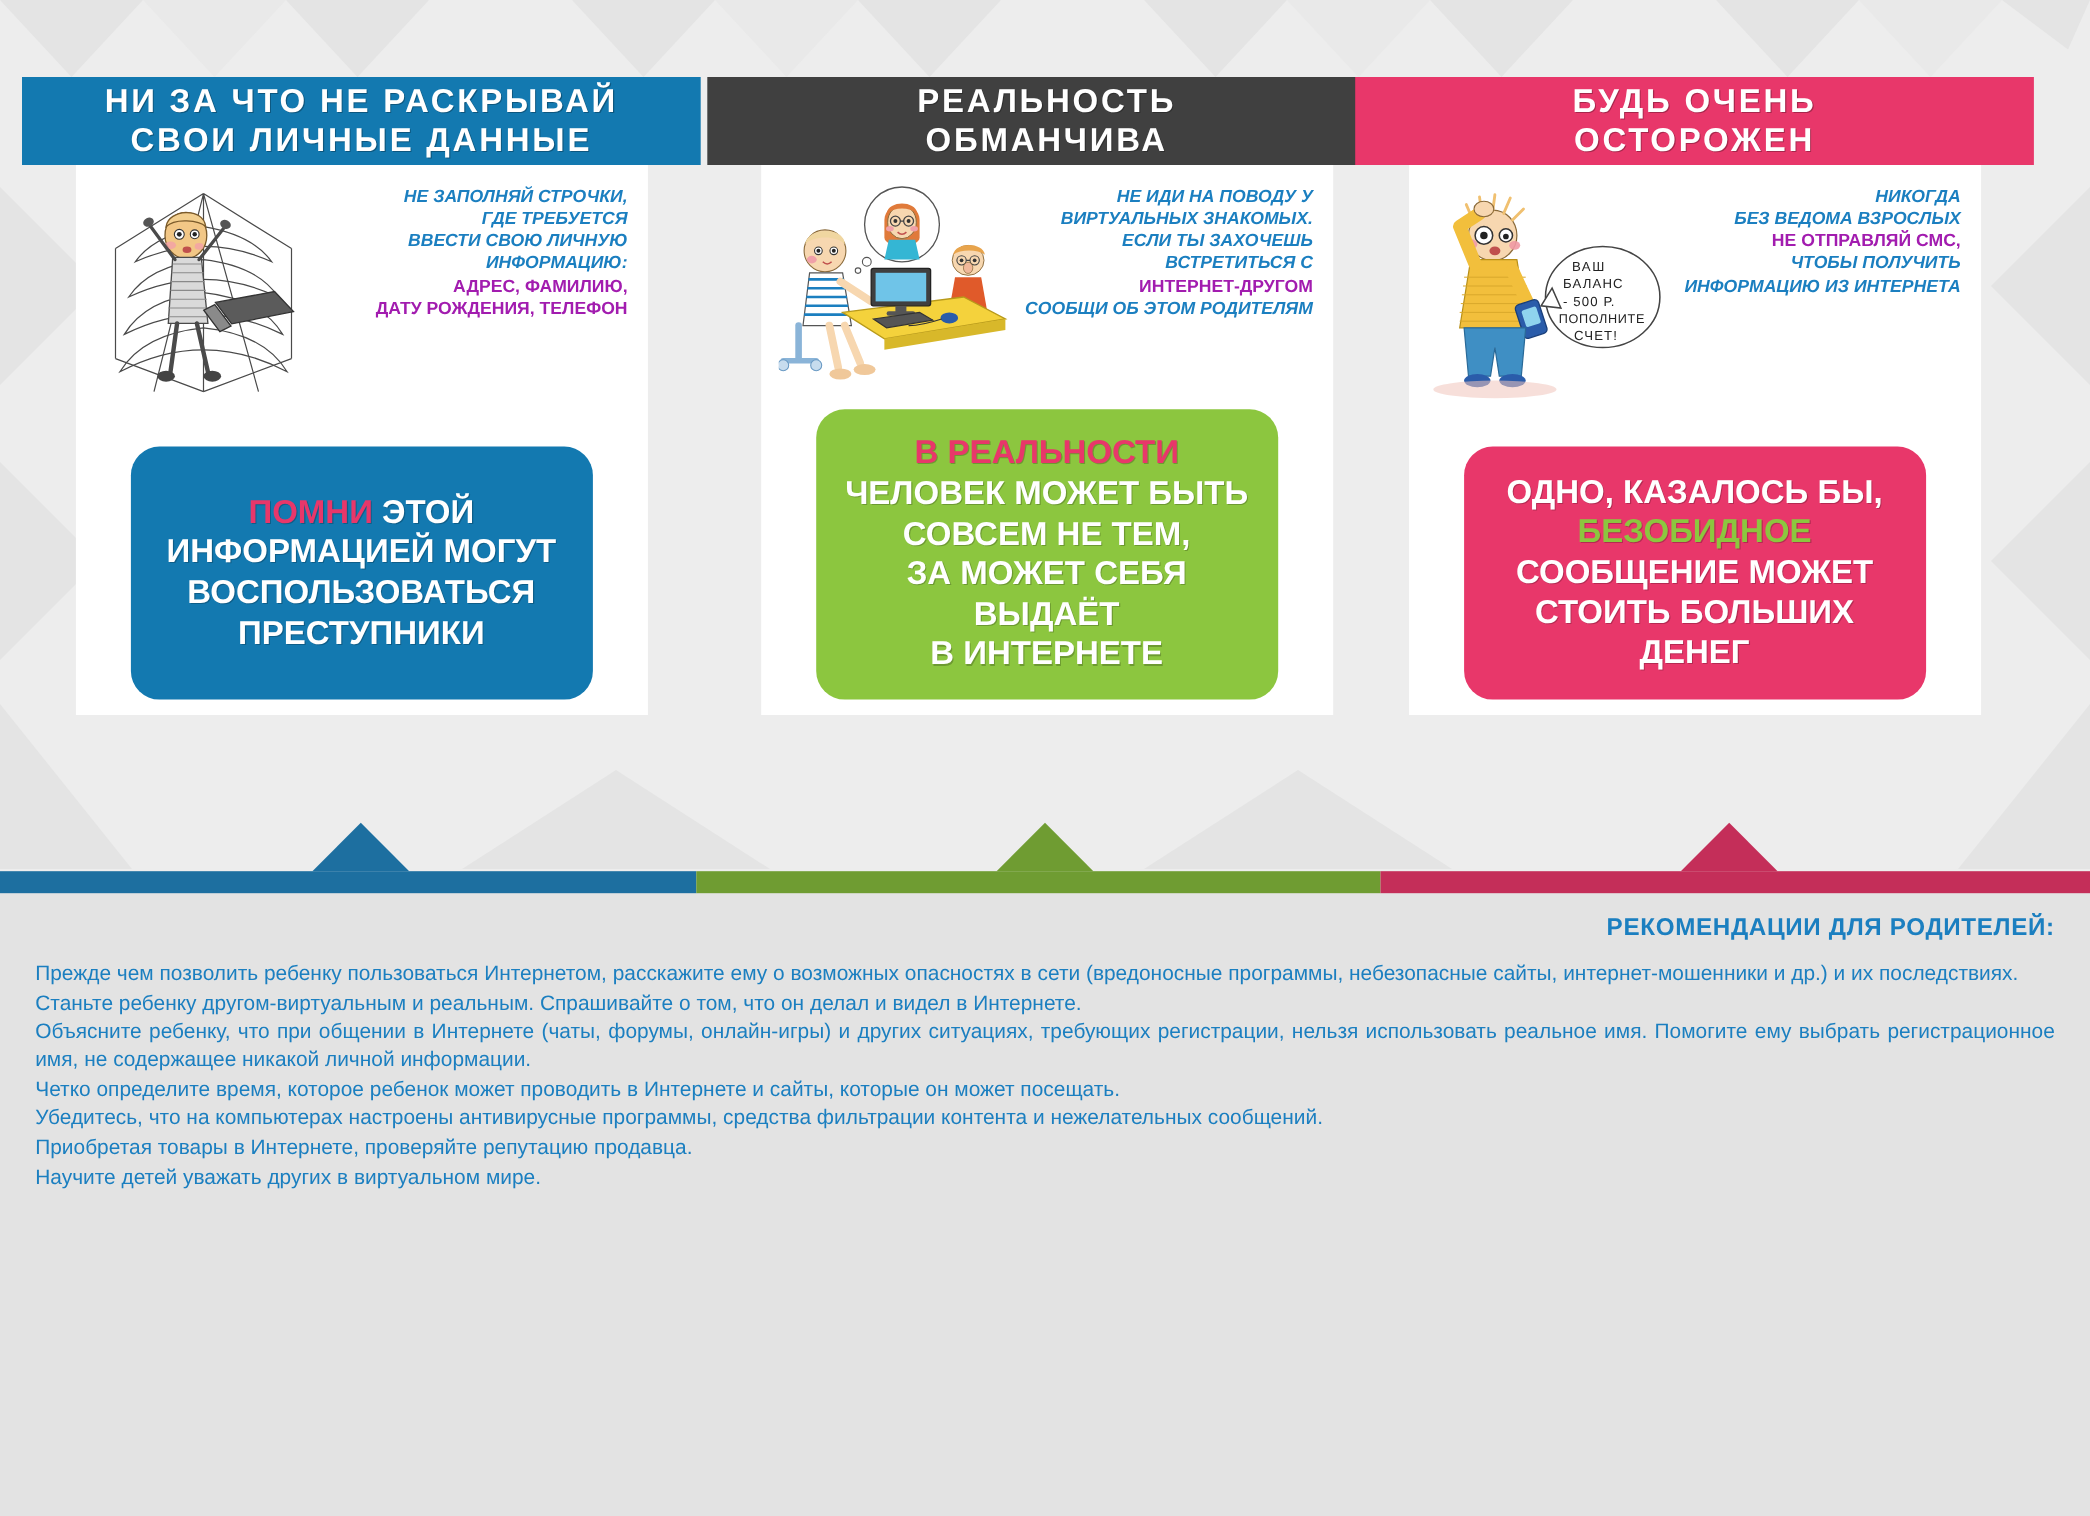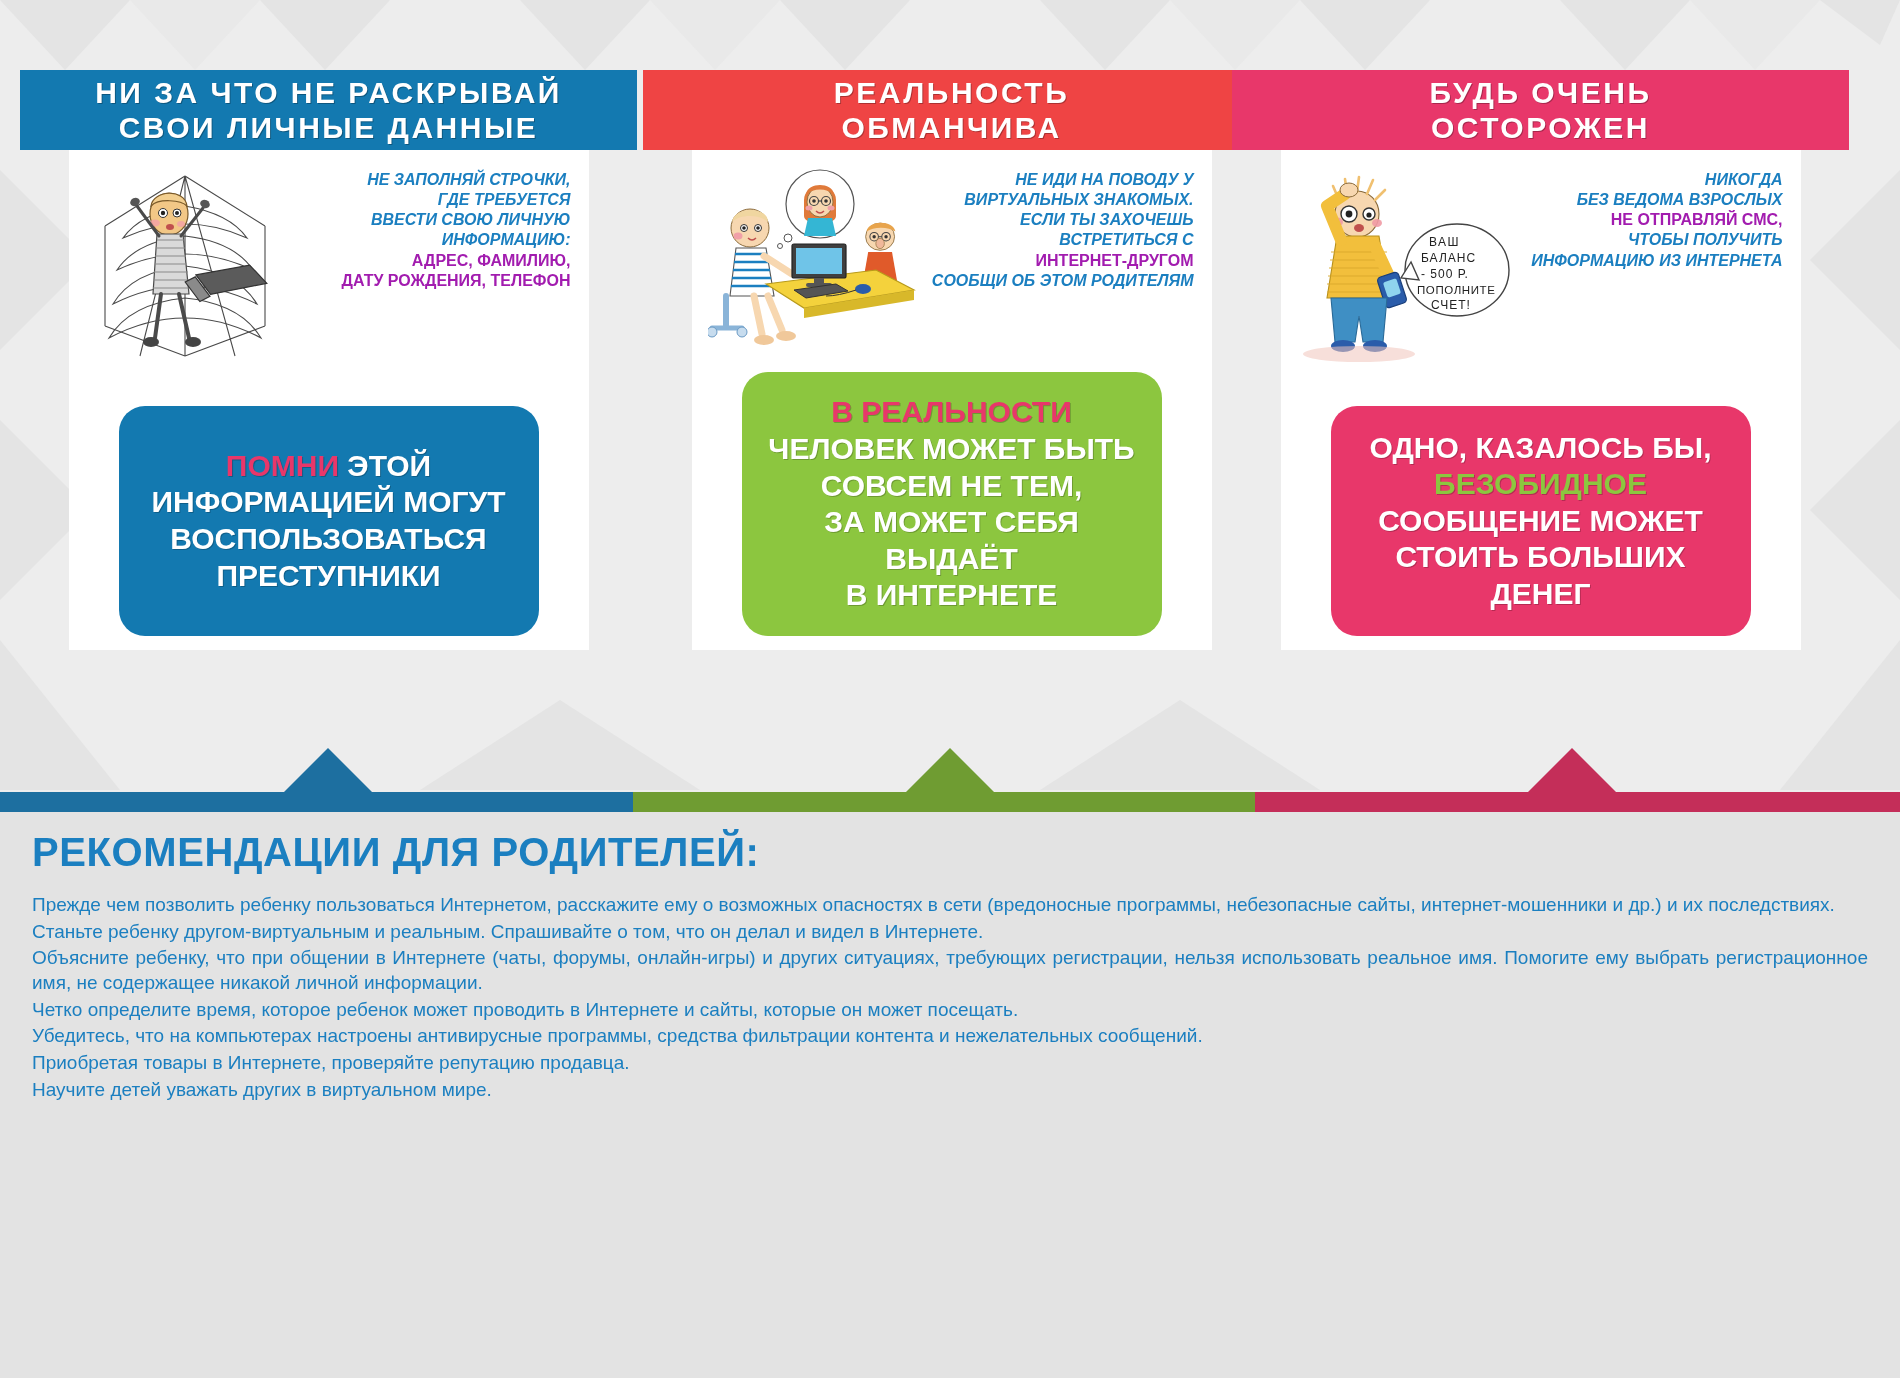--- a/index.html
+++ b/index.html
@@ -40,21 +40,21 @@
     align-items: center; justify-content: center;
     color: #ffffff;
     font-weight: bold;
     font-size: 30px;
     letter-spacing: 2.5px;
     line-height: 1.18;
     text-align: center;
     text-shadow: 1px 1px 0 rgba(0,0,0,0.28);
   }
   .banner-blue  { background: #1379b0; }
-  .banner-green { background: #ef4444; justify-content: center; }
+  .banner-green { background: #404040; justify-content: center; }
   .banner-pink  { background: #e8376a; }
 
   .card {
     background: #ffffff;
     margin: 0 auto;
     width: 520px;
     height: 500px;
     position: relative;
     padding: 12px 14px;
   }
@@ -121,24 +121,24 @@
   #triangles { position: absolute; left: 0; top: 740px; width: 1900px; height: 56px; z-index: 3; }
 
   
   #recs {
     position: absolute; left: 0; top: 812px; width: 1900px; height: 566px;
     background: #e3e3e3;
     z-index: 2;
     padding: 18px 32px 0 32px;
   }
   #recs-title {
-    text-align: left;
+    text-align: right;
     color: #1b7fc0;
     font-weight: bold;
-    font-size: 40px;
+    font-size: 22px;
     letter-spacing: 0.6px;
     margin-bottom: 18px;
   }
   .rec-p {
     color: #1b7fc0;
     font-size: 19px;
     line-height: 1.30;
     margin-bottom: 2px;
   }
   .rec-just { text-align: justify; }

